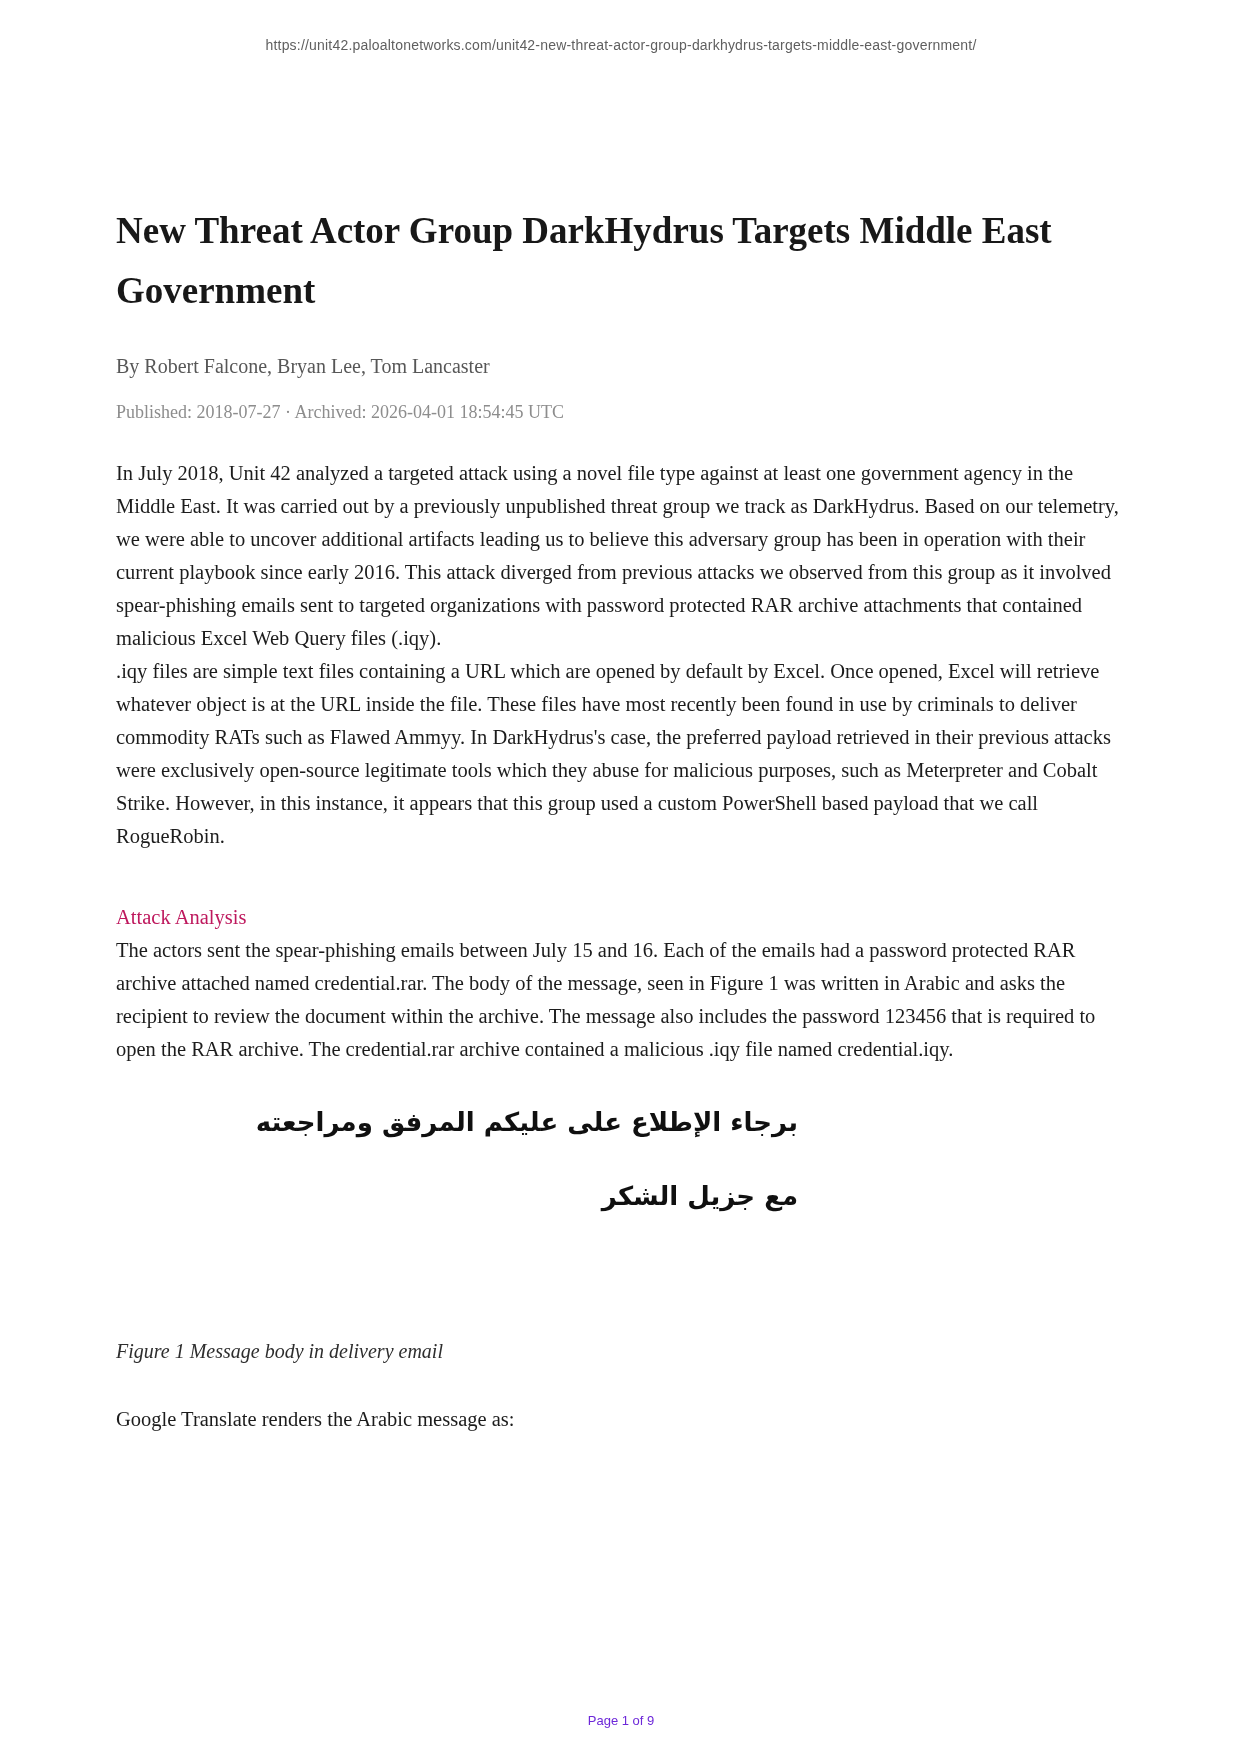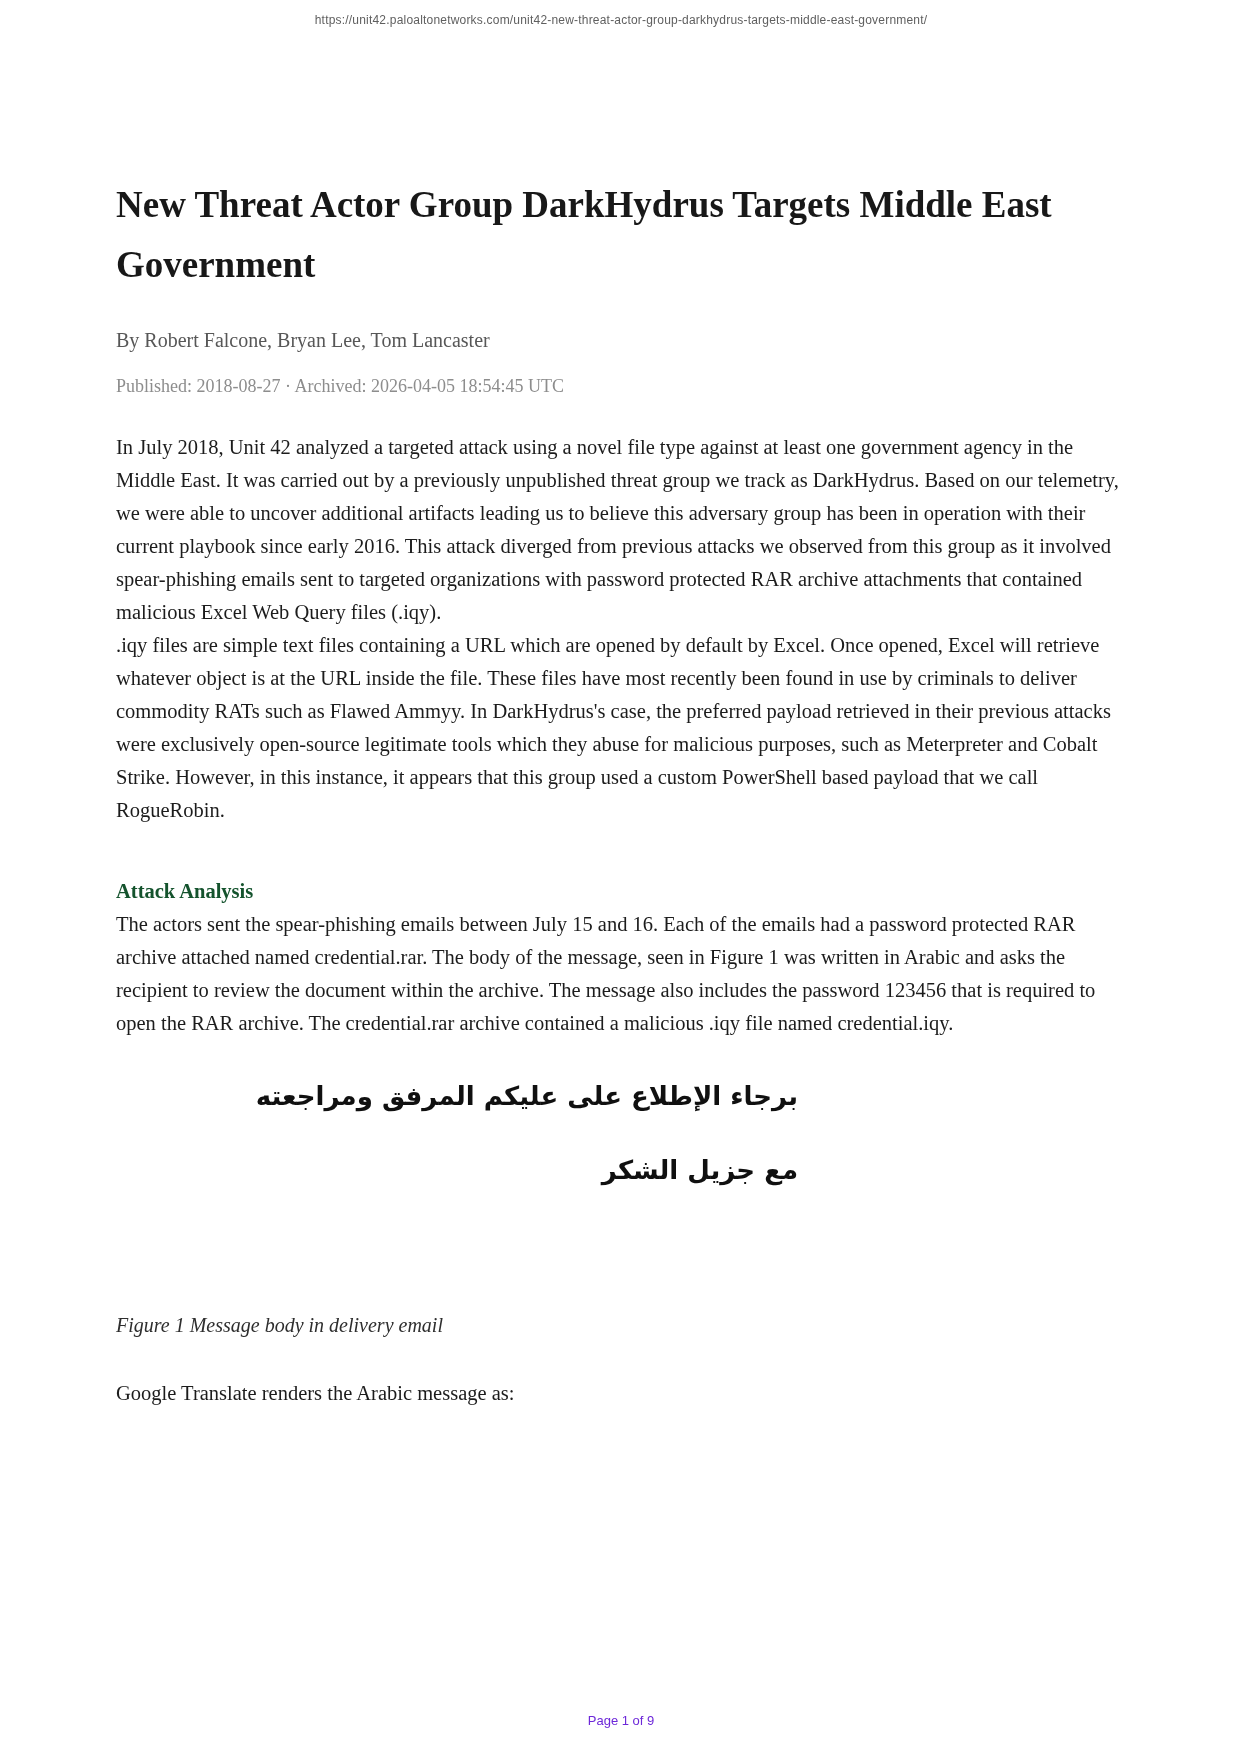--- a/index.html
+++ b/index.html
@@ -12,23 +12,24 @@
     height: 1756px;
     position: relative;
     font-family: "Liberation Serif", serif;
     color: #1c1c1c;
     overflow: hidden;
   }
   .url-header {
     text-align: center;
     padding-top: 13px;
     font-family: "Liberation Sans", sans-serif;
-    font-size: 12px;
+    font-size: 14px;
     color: #5f5f5f;
     letter-spacing: 0.2px;
+    margin-top: 24px;
   }
   article {
     padding: 0 116px;
   }
   h1.title {
     font-size: 37px;
     line-height: 1.62;
     font-weight: bold;
     color: #181818;
     margin: 148px 0 0 0;
@@ -47,22 +48,21 @@
     font-size: 20.5px;
     line-height: 33px;
     color: #1c1c1c;
   }
   .body-copy p { margin: 0; }
   .intro-block { margin-top: 34px; }
   .section-block { margin-top: 48px; }
   .section-heading {
     font-size: 20.5px;
     line-height: 33px;
-    color: #14532d;
-    font-weight: bold;
+    color: #be185d;
   }
   figure.email-figure {
     margin: 42px 0 0 0;
     padding: 0;
   }
   .arabic-block {
     width: 682px;
     direction: rtl;
     text-align: right;
     font-family: "DejaVu Sans", sans-serif;
@@ -100,21 +100,21 @@
 
 <div class="url-header">
   <span>https://unit42.paloaltonetworks.com/unit42-new-threat-actor-group-darkhydrus-targets-middle-east-government/</span>
 </div>
 
 <article>
   <h1 class="title">New Threat Actor Group DarkHydrus Targets Middle East Government</h1>
 
   <p class="byline">By Robert Falcone, Bryan Lee, Tom Lancaster</p>
 
-  <p class="publine">Published: 2018-08-27 · Archived: 2026-04-05 18:54:45 UTC</p>
+  <p class="publine">Published: 2018-07-27 · Archived: 2026-04-01 18:54:45 UTC</p>
 
   <div class="body-copy intro-block">
     <p>In July 2018, Unit 42 analyzed a targeted attack using a novel file type against at least one government agency in the Middle East. It was carried out by a previously unpublished threat group we track as DarkHydrus. Based on our telemetry, we were able to uncover additional artifacts leading us to believe this adversary group has been in operation with their current playbook since early 2016. This attack diverged from previous attacks we observed from this group as it involved spear-phishing emails sent to targeted organizations with password protected RAR archive attachments that contained malicious Excel Web Query files (.iqy).</p>
     <p>.iqy files are simple text files containing a URL which are opened by default by Excel. Once opened, Excel will retrieve whatever object is at the URL inside the file. These files have most recently been found in use by criminals to deliver commodity RATs such as Flawed Ammyy. In DarkHydrus's case, the preferred payload retrieved in their previous attacks were exclusively open-source legitimate tools which they abuse for malicious purposes, such as Meterpreter and Cobalt Strike. However, in this instance, it appears that this group used a custom PowerShell based payload that we call RogueRobin.</p>
   </div>
 
   <div class="body-copy section-block">
     <div class="section-heading">Attack Analysis</div>
     <p>The actors sent the spear-phishing emails between July 15 and 16. Each of the emails had a password protected RAR archive attached named credential.rar. The body of the message, seen in Figure 1 was written in Arabic and asks the recipient to review the document within the archive. The message also includes the password 123456 that is required to open the RAR archive. The credential.rar archive contained a malicious .iqy file named credential.iqy.</p>
   </div>

